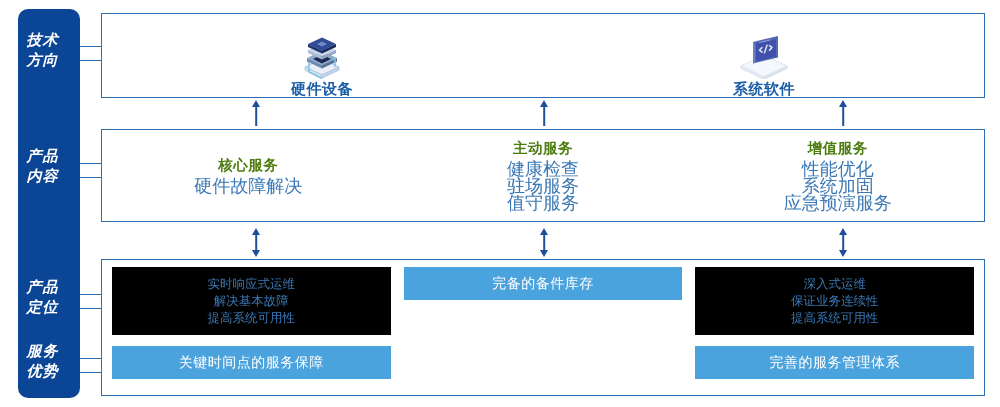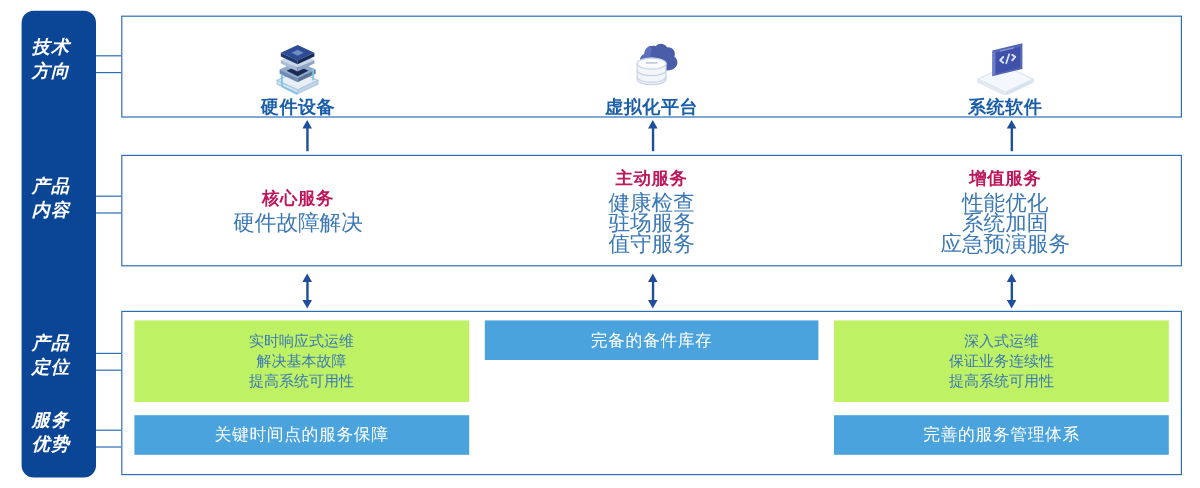--- a/index.html
+++ b/index.html
@@ -102,21 +102,21 @@
   .prod-cell {
     flex: 1 1 0;
     display: flex;
     flex-direction: column;
     align-items: center;
     justify-content: center;
   }
   .prod-title {
     font-size: 14.5px;
     font-weight: bold;
-    color: #be185d;
+    color: #4d7c0f;
     margin-bottom: 3px;
     letter-spacing: .5px;
   }
   .prod-item {
     font-size: 18px;
     color: #3B78B5;
     line-height: 17px;
     text-align: right;
   }
 
@@ -132,21 +132,21 @@
     padding: 8px 11px;
     box-sizing: border-box;
     gap: 13px;
   }
   .bottom-cell {
     flex: 1 1 0;
     display: flex;
     flex-direction: column;
   }
   .gray-box {
-    background: #bef264;
+    background: #000000;
     height: 68px;
     display: flex;
     flex-direction: column;
     align-items: center;
     justify-content: center;
     margin-bottom: 11px;
   }
   .gray-line {
     font-size: 12.5px;
     color: #3B78B5;
@@ -245,40 +245,20 @@
           <path d="M45 11 L45 14 L31 20.5 L31 17.5 Z" fill="#182A57"></path>
           <path d="M26 11 L31 8.5 L36 11 L31 13.5 Z" fill="#6E8CC6"></path>
 
           <path d="M18 29 L18 39 L31 45.5" fill="none" stroke="#7FC4E8" stroke-width="1.6"></path>
           <path d="M44 24 L44 34" fill="none" stroke="#7FC4E8" stroke-width="1.6"></path>
         </svg>
       </div>
       <div class="tech-label">硬件设备</div>
     </div>
 
-    <div class="tech-cell">
-      <div class="tech-icon">
-        <svg width="62" height="46" viewBox="0 0 62 46">
-
-          <path d="M25 12 C25 7 30 4 34.5 5.5 C37 2.5 42 3 44 6.5 C48.5 6 51.5 10 50 14.5
-                   C53 16 53.5 21 50.5 23.5 C48.5 25.5 45 26 42 25.5 L28 25.5
-                   C23.5 25.5 20.5 22 21 18 C21.4 14.6 23 12.6 25 12 Z" fill="#4A5DA8"></path>
-          <path d="M30 5.2 C27 6.2 25 9 25.2 12.2 C23 13 21.4 14.8 21 18
-                   C20.5 22 23.5 25.5 28 25.5 L34 25.5 C30 23 28.5 18 30 13 C30.8 10.2 31.5 7 30 5.2 Z" fill="#5C6FBE"></path>
-
-          <ellipse cx="31" cy="20" rx="12" ry="4.6" fill="#F2F5FA" stroke="#C6D2E6" stroke-width="1"></ellipse>
-          <path d="M19 20 L19 33 C19 35.6 24.4 37.6 31 37.6 C37.6 37.6 43 35.6 43 33 L43 20 Z" fill="#F2F5FA" stroke="#C6D2E6" stroke-width="1"></path>
-          <ellipse cx="31" cy="20" rx="12" ry="4.6" fill="#FBFCFE" stroke="#C6D2E6" stroke-width="1"></ellipse>
-          <path d="M19 25.5 C19 28.1 24.4 30.1 31 30.1 C37.6 30.1 43 28.1 43 25.5" fill="none" stroke="#C6D2E6" stroke-width="1"></path>
-          <path d="M19 31 C19 33.6 24.4 35.6 31 35.6 C37.6 35.6 43 33.6 43 31" fill="none" stroke="#C6D2E6" stroke-width="1"></path>
-          <rect x="26" y="18.6" width="10" height="1.5" rx="0.7" fill="#BFCEE3"></rect>
-        </svg>
-      </div>
-      <div class="tech-label">虚拟化平台</div>
-    </div>
 
     <div class="tech-cell">
       <div class="tech-icon">
         <svg width="62" height="46" viewBox="0 0 62 46">
 
           <path d="M8 33 L31 22 L54 33 L31 44 Z" fill="#F4F7FB" stroke="#DCE5F0" stroke-width="1"></path>
           <path d="M8 33 L8 35.5 L31 46.5 L31 44 Z" fill="#E4EBF4" stroke="#DCE5F0" stroke-width="1"></path>
           <path d="M54 33 L54 35.5 L31 46.5 L31 44 Z" fill="#D6E0ED" stroke="#DCE5F0" stroke-width="1"></path>
 
           <path d="M20 30.5 L20 9 L45 3 L45 24.5 Z" fill="#5466B5"></path>

